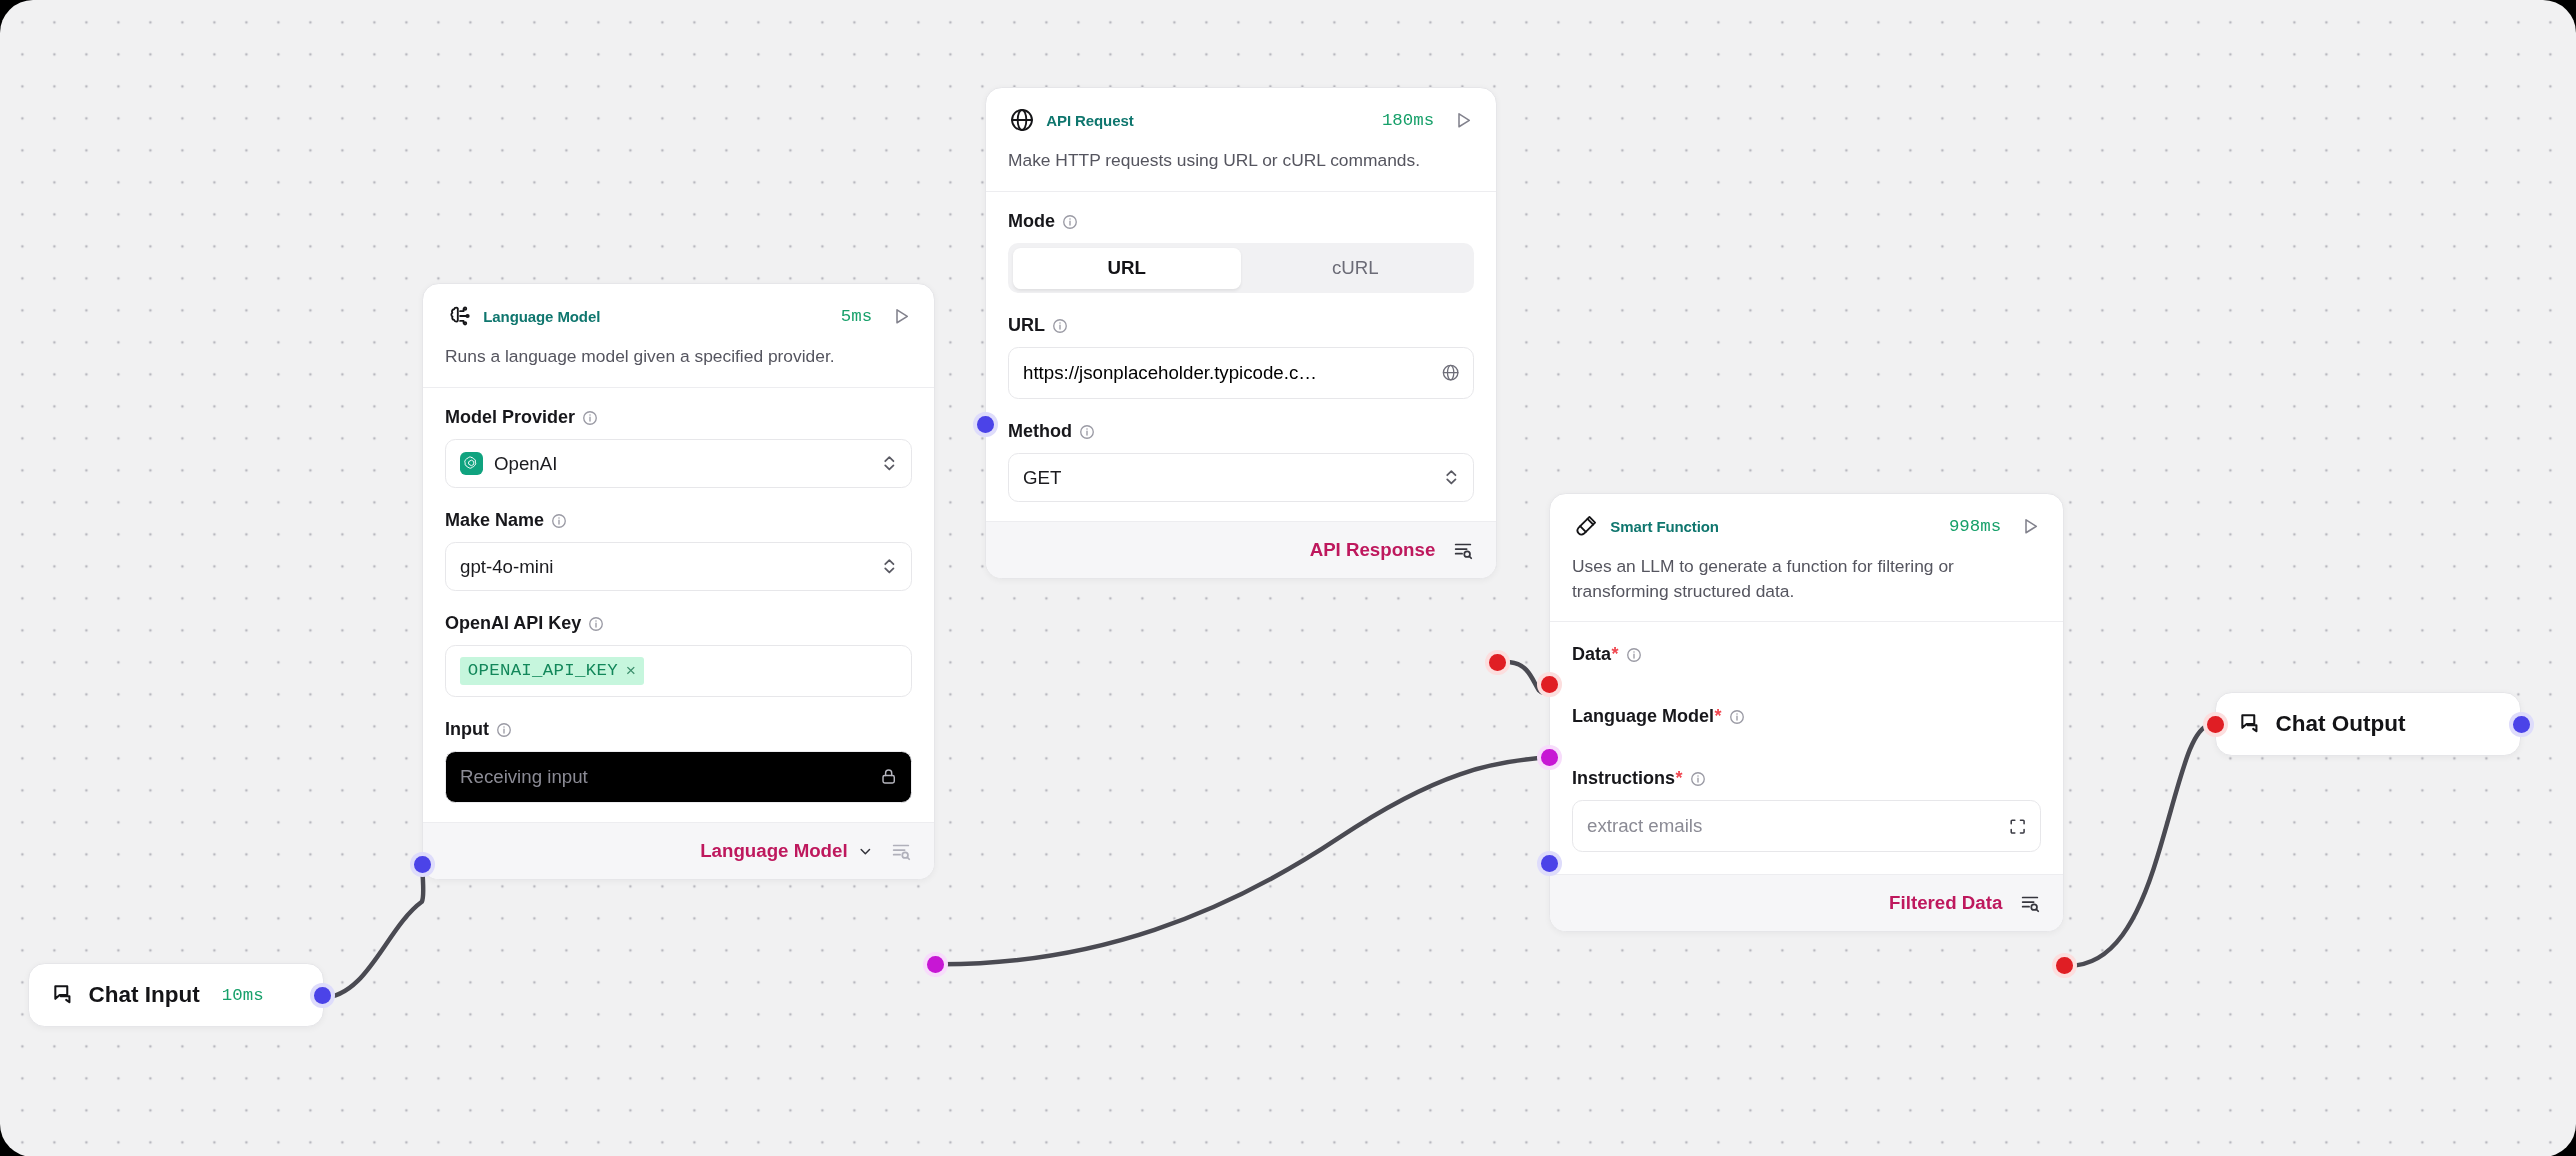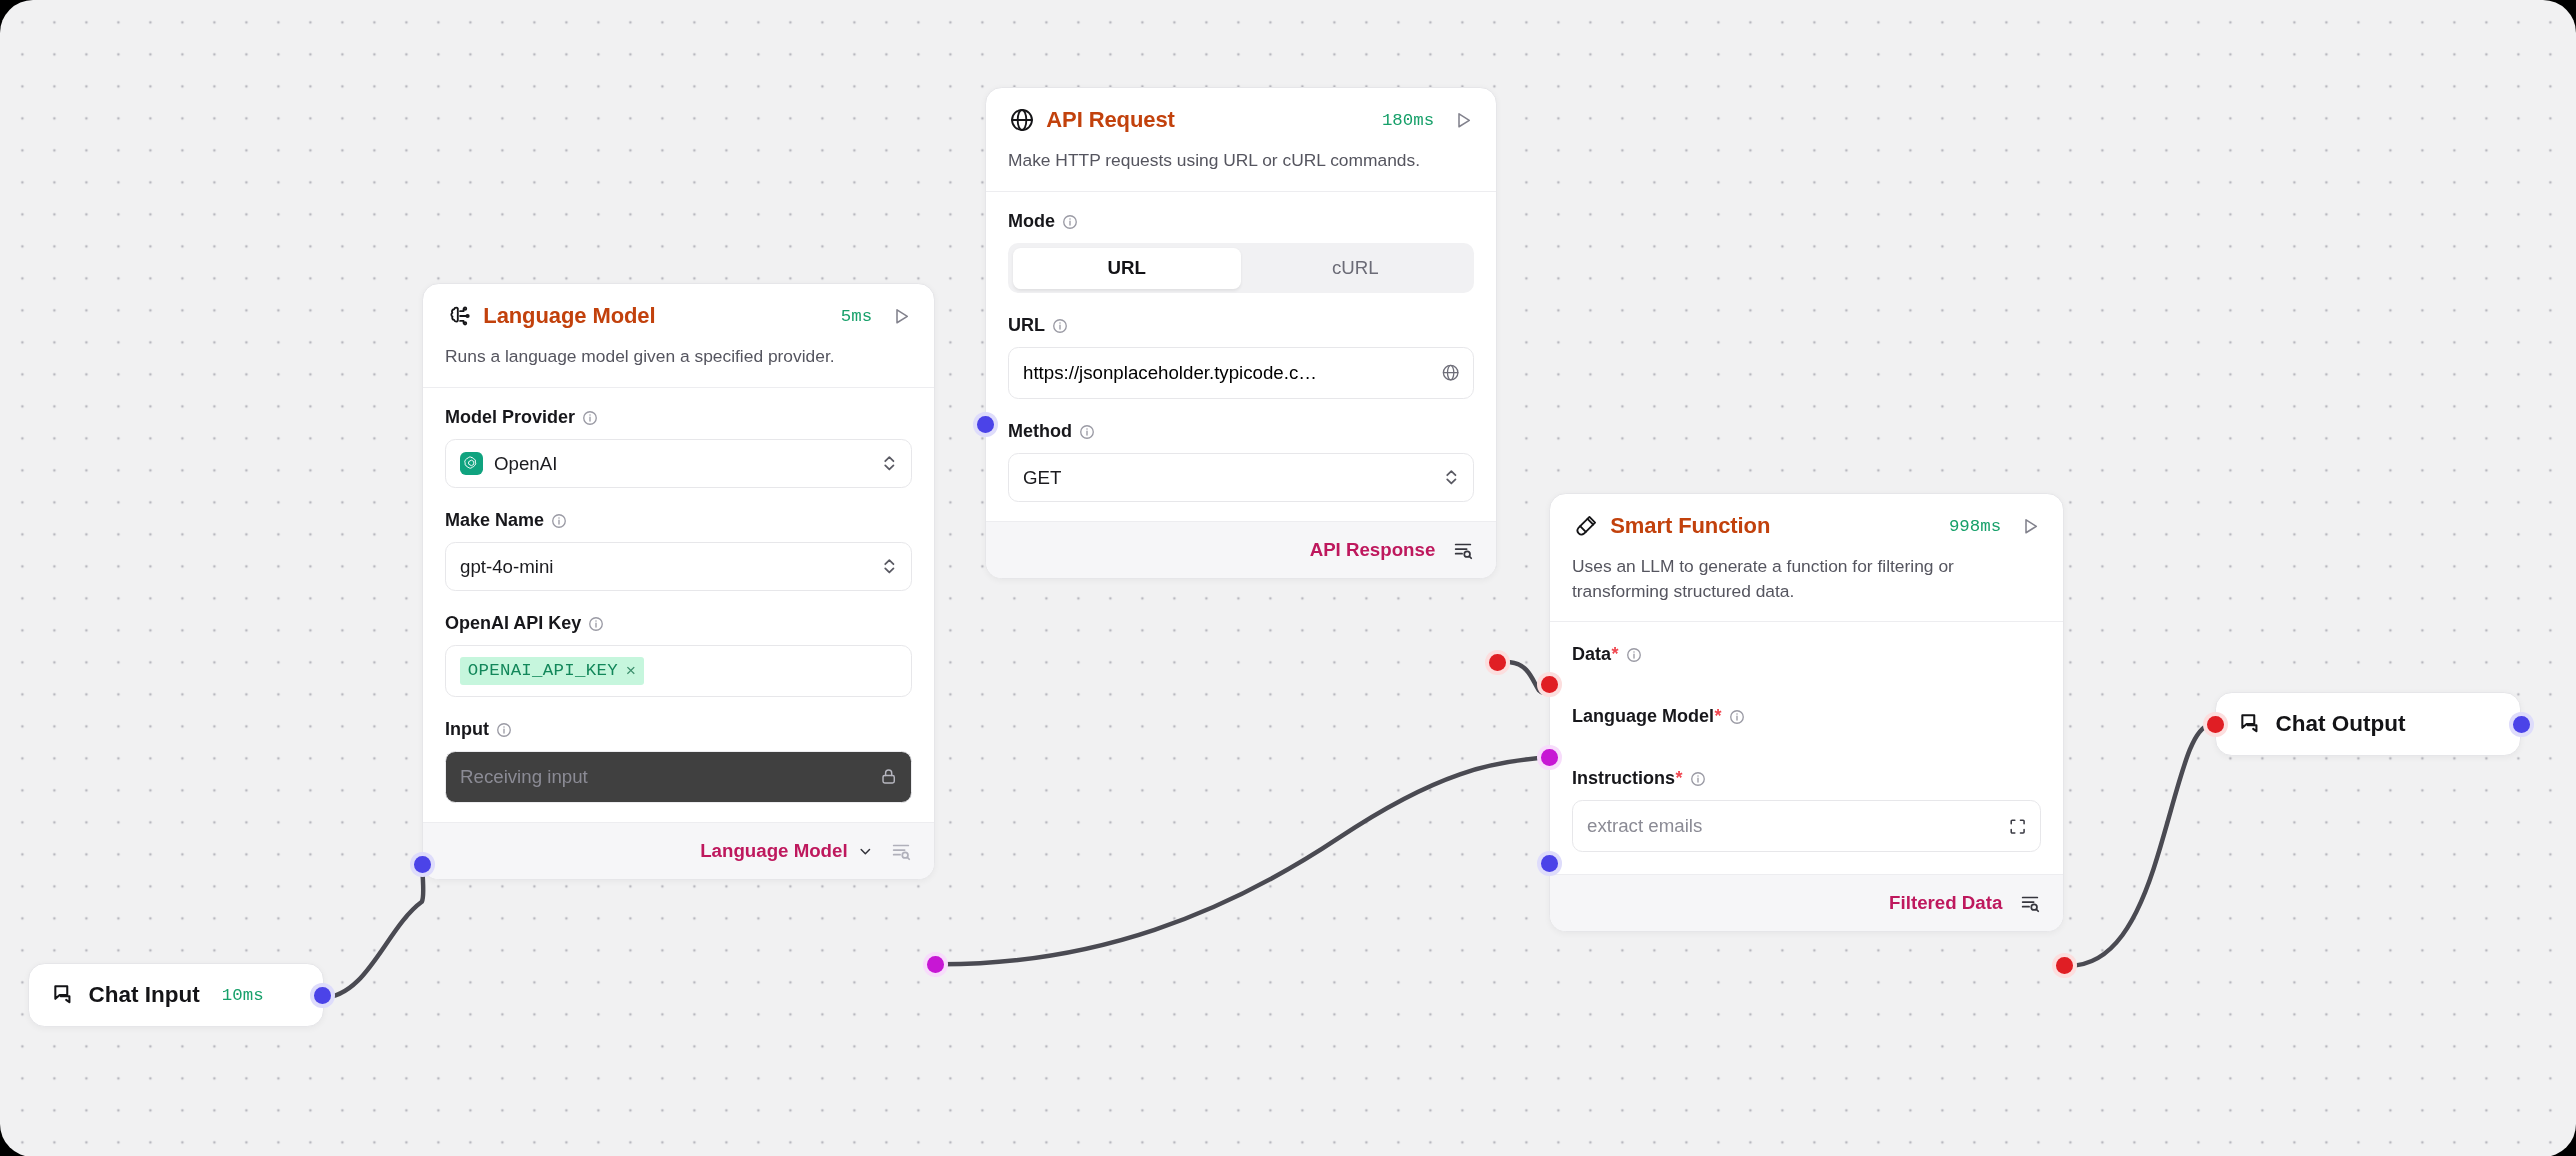--- a/index.html
+++ b/index.html
@@ -28,21 +28,21 @@
     position: absolute;
     background: #ffffff;
     border: 1.3px solid #e6e6e9;
     border-radius: 16.7px;
     box-shadow: 0 1.9px 6.4px rgba(15,15,25,.045);
   }
   .node-head { padding: 18px 22px 0 22px; }
   .head-row { display: flex; align-items: center; }
   .head-icon { width: 28px; height: 28px; flex: 0 0 28px; display: flex; align-items: center; justify-content: center; margin-right: 10.3px; }
   .head-icon svg { width: 26px; height: 26px; display: block; }
-  .head-title { font-size: 22px; font-weight: 700; color: #c2410c; letter-spacing: -0.1px; flex: 1 1 auto; white-space: nowrap; }
+  .head-title { font-size: 15px; font-weight: 700; color: #0f766e; letter-spacing: -0.1px; flex: 1 1 auto; white-space: nowrap; }
   .head-time { font-family: "Liberation Mono", monospace; font-size: 17.4px; color: #17a06a; margin-right: 19.3px; white-space: nowrap; }
   .head-play { width: 20.6px; height: 20.6px; flex: 0 0 20.6px; }
   .head-play svg { width: 20.6px; height: 20.6px; display: block; }
   .node-desc { margin-top: 14px; font-size: 17.4px; line-height: 1.42; color: #55555f; padding-bottom: 18px; }
   .node-body { border-top: 1.3px solid #ededf0; padding: 19.3px 22px 19.3px 22px; }
 
   .field { margin-bottom: 22px; }
   .field:last-child { margin-bottom: 0; }
   .field-label { display: flex; align-items: center; font-size: 18px; font-weight: 700; color: #17171b; margin-bottom: 11px; }
   .field-label .req { color: #f0464f; font-weight: 700; margin-left: 0.6px; }
@@ -54,21 +54,21 @@
     display: flex; align-items: center; padding: 0 13px 0 14px; background: #fff;
   }
   .select-val { font-size: 18.7px; color: #1b1b1f; flex: 1 1 auto; white-space: nowrap; overflow: hidden; text-overflow: ellipsis; }
   .chev-updown { width: 16.7px; height: 20.6px; flex: 0 0 16.7px; }
   .chev-updown svg { width: 16.7px; height: 20.6px; display: block; }
 
   .oa-badge { width: 23px; height: 23px; border-radius: 5.8px; background: #10a37f; margin-right: 11px; flex: 0 0 23px; display: flex; align-items: center; justify-content: center; }
   .oa-badge svg { width: 16.7px; height: 16.7px; display: block; }
 
   .input-box { height: 52px; border: 1.3px solid #e7e7ea; border-radius: 10.3px; display: flex; align-items: center; padding: 0 13px 0 14px; background: #fff; }
-  .input-box.locked { background: #404040; border-color: #ececef; }
+  .input-box.locked { background: #000000; border-color: #ececef; }
   .input-text { font-size: 18.7px; color: #000000; flex: 1 1 auto; white-space: nowrap; overflow: hidden; text-overflow: ellipsis; }
   .input-text.ph { color: #8b8b95; }
   .in-icon { width: 19.3px; height: 19.3px; flex: 0 0 19.3px; margin-left: 7.7px; }
   .in-icon svg { width: 19.3px; height: 19.3px; display: block; }
 
   .chip { display: inline-flex; align-items: center; background: #c6f6dd; border-radius: 3px; padding: 3.2px 7.7px 3.9px 7.7px; }
   .chip-text { font-family: "Liberation Mono", monospace; font-size: 17.4px; color: #12875a; letter-spacing: 0.3px; }
   .chip-x { font-size: 17.4px; color: #3d8f6d; margin-left: 7.7px; }
 
   .toggle-group { display: flex; background: #f1f1f3; border-radius: 10.3px; padding: 4.5px; height: 50px; }

